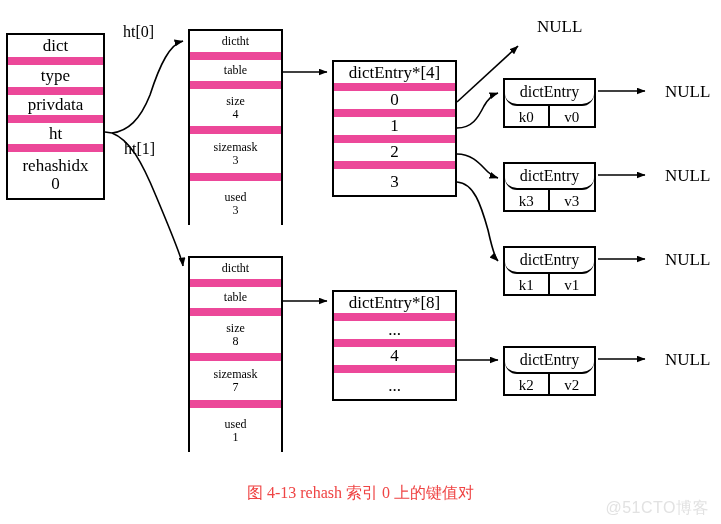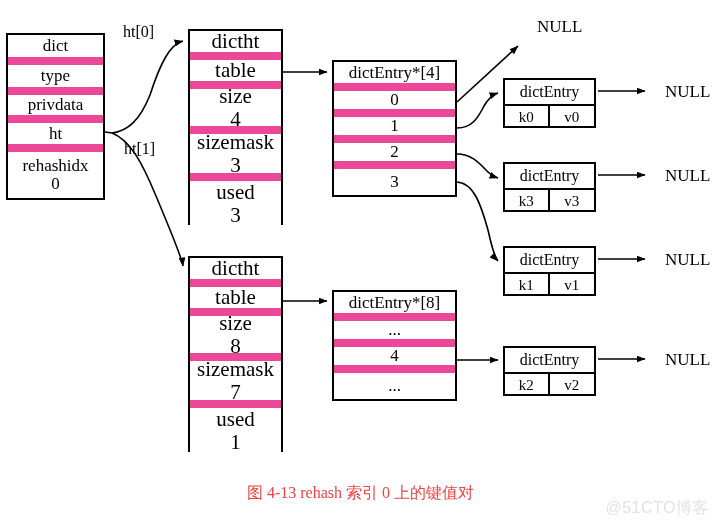--- a/index.html
+++ b/index.html
@@ -45,21 +45,21 @@
   #dict-box { left: 6px; top: 33px; width: 99px; height: 167px; }
   #dict-box .row { font-size: 17px; }
   #dict-box .r0 { height: 30px; }
   #dict-box .r1 { height: 30px; }
   #dict-box .r2 { height: 28px; }
   #dict-box .r3 { height: 29px; }
   #dict-box .r4 { height: 46px; }
 
   
   .dictht { width: 95px; }
-  .dictht .row { font-size: 21px; }
+  .dictht .row { font-size: 12px; }
   .dictht .h1 { height: 29px; }
   .dictht .h2 { height: 29px; }
   .dictht .h3 { height: 45px; }
   .dictht .h4 { height: 47px; }
   .dictht .h5 { height: 45px; text-align: center; }
   #dictht-0 { left: 188px; top: 29px; height: 196px; }
   #dictht-1 { left: 188px; top: 256px; height: 196px; }
 
   
   .array { width: 125px; }
@@ -70,20 +70,21 @@
   #array-8 { left: 332px; top: 290px; height: 111px; }
 
   
   .entry { width: 93px; height: 50px; }
   .entry .e-head {
     height: 26px;
     font-size: 16px;
     border-bottom: 2px solid #000;
     display: flex; align-items: center; justify-content: center;
     box-sizing: border-box;
+    border-radius: 12px;
   }
   .entry .e-kv {
     height: 22px;
     display: flex;
     box-sizing: border-box;
   }
   .entry .e-kv > div {
     flex: 1 1 50%;
     display: flex; align-items: center; justify-content: center;
     font-size: 15px;

